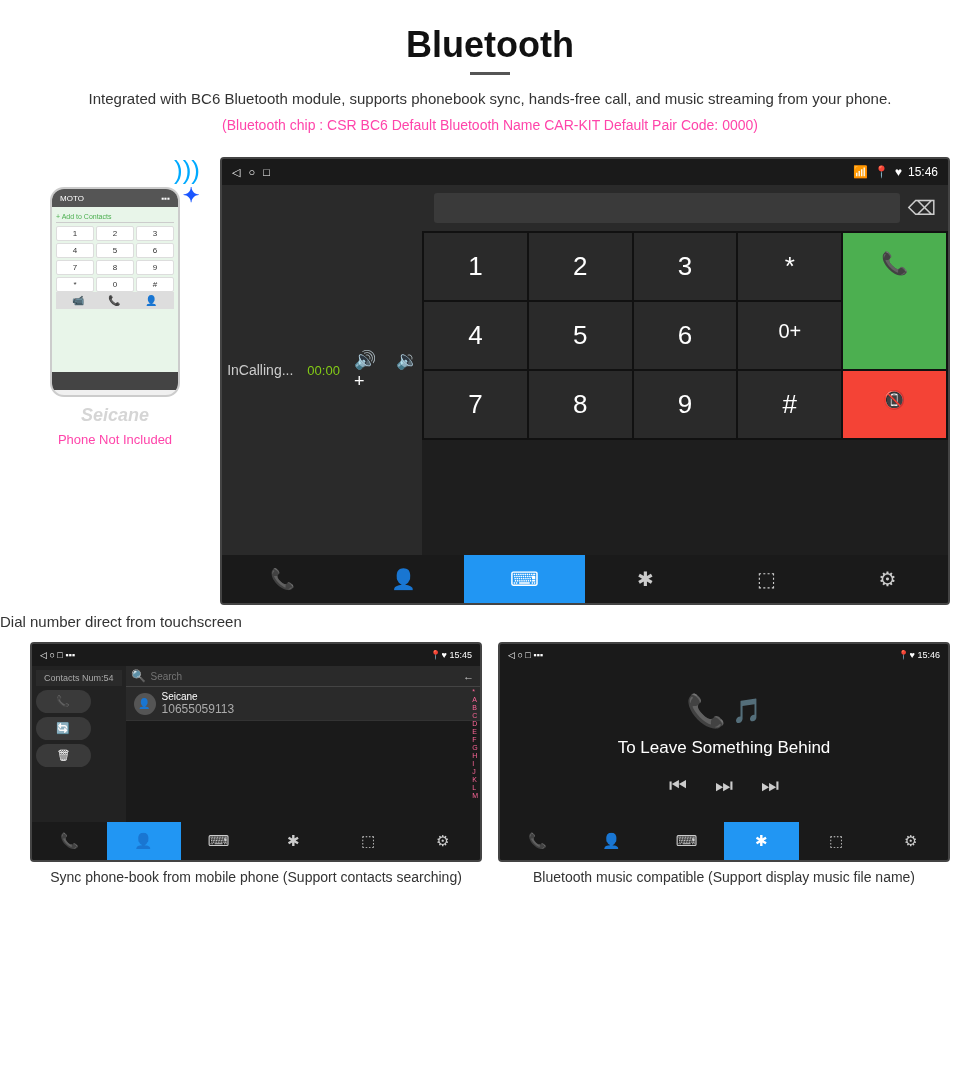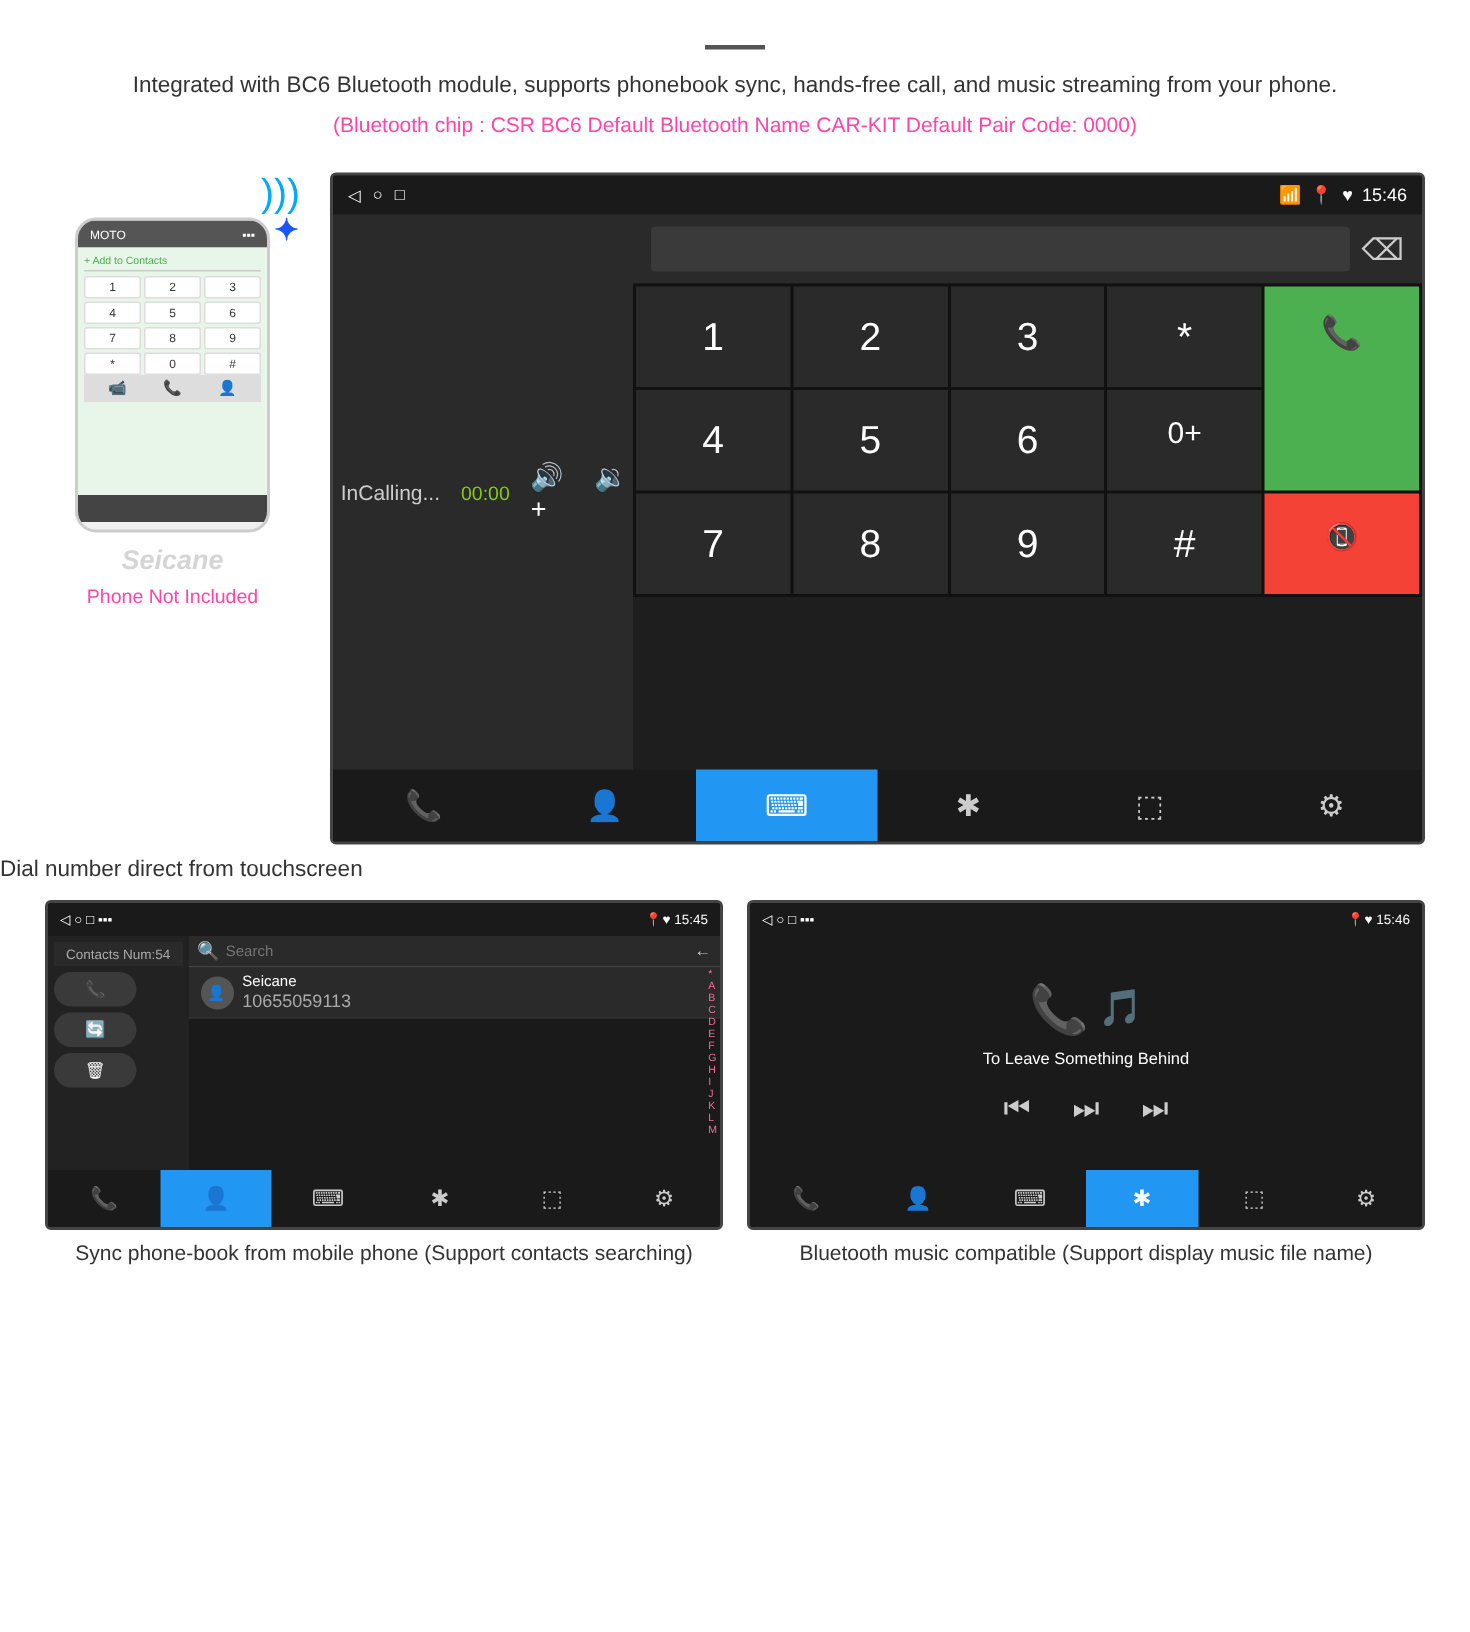--- a/index.html
+++ b/index.html
@@ -376,21 +376,21 @@
     .music-icon-area {
       display: flex;
       align-items: center;
       gap: 6px;
       color: #ccc;
     }
     .music-phone-icon { font-size: 32px; }
     .music-note-icon { font-size: 24px; }
     .music-title {
       color: #fff;
-      font-size: 11px;
+      font-size: 17px;
     }
     .music-controls {
       display: flex;
       gap: 28px;
       color: #ccc;
       font-size: 20px;
       margin-top: 8px;
     }
     .music-bottom-bar {
       background: #1a1a1a;
@@ -413,20 +413,21 @@
     .pb-contact-list-area {
       flex: 1;
       position: relative;
       overflow: hidden;
     }
   </style>
 </head>
 <body>
 
 <div class="page-header">
+  <h1 class="page-title">Bluetooth</h1>
   <div class="title-underline"></div>
   <p class="page-desc">Integrated with BC6 Bluetooth module, supports phonebook sync, hands-free call, and music streaming from your phone.</p>
   <p class="bt-info">(Bluetooth chip : CSR BC6    Default Bluetooth Name CAR-KIT    Default Pair Code: 0000)</p>
 </div>
 
 <div class="main-section">
 
   <div class="phone-image-area">
     <div style="position:relative; display:inline-block;">
 

